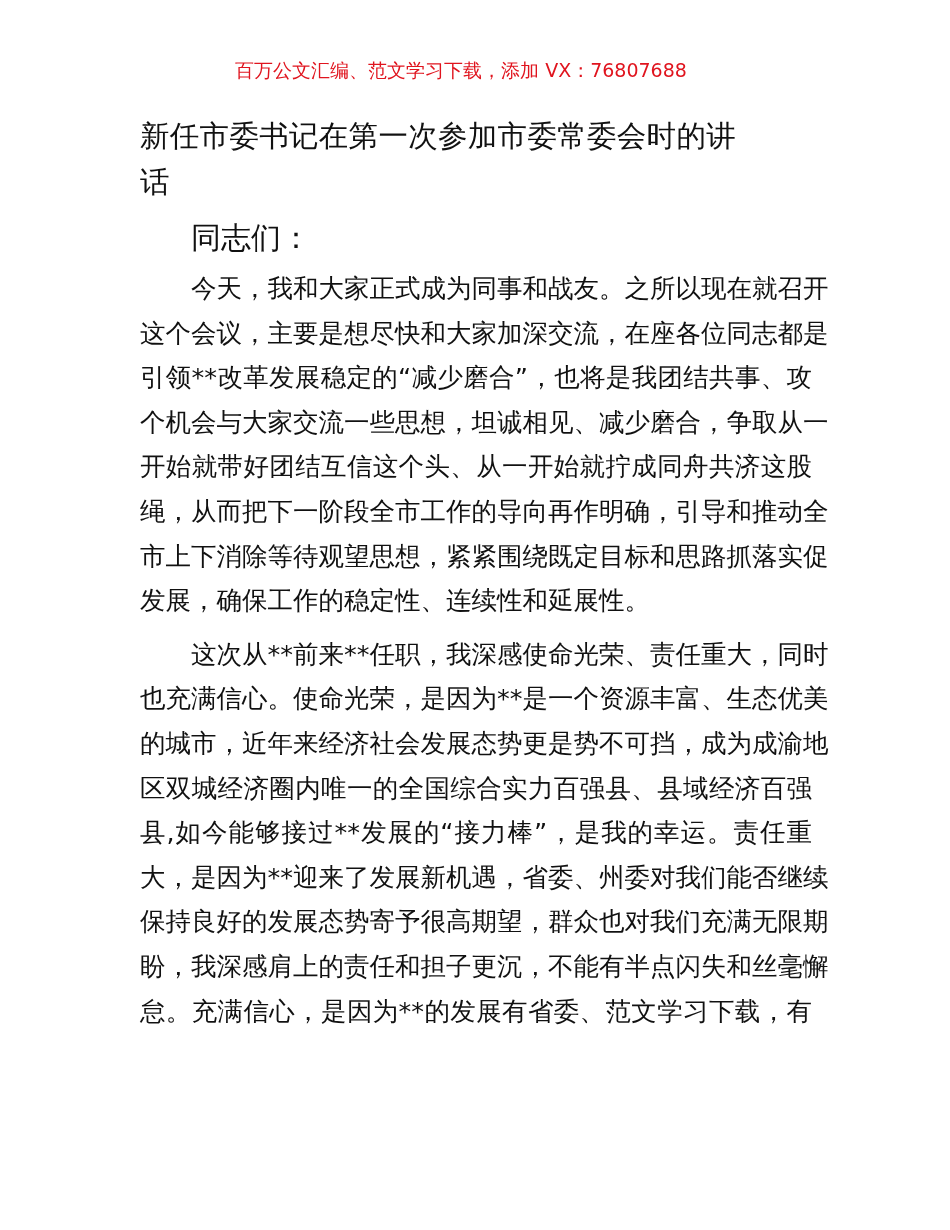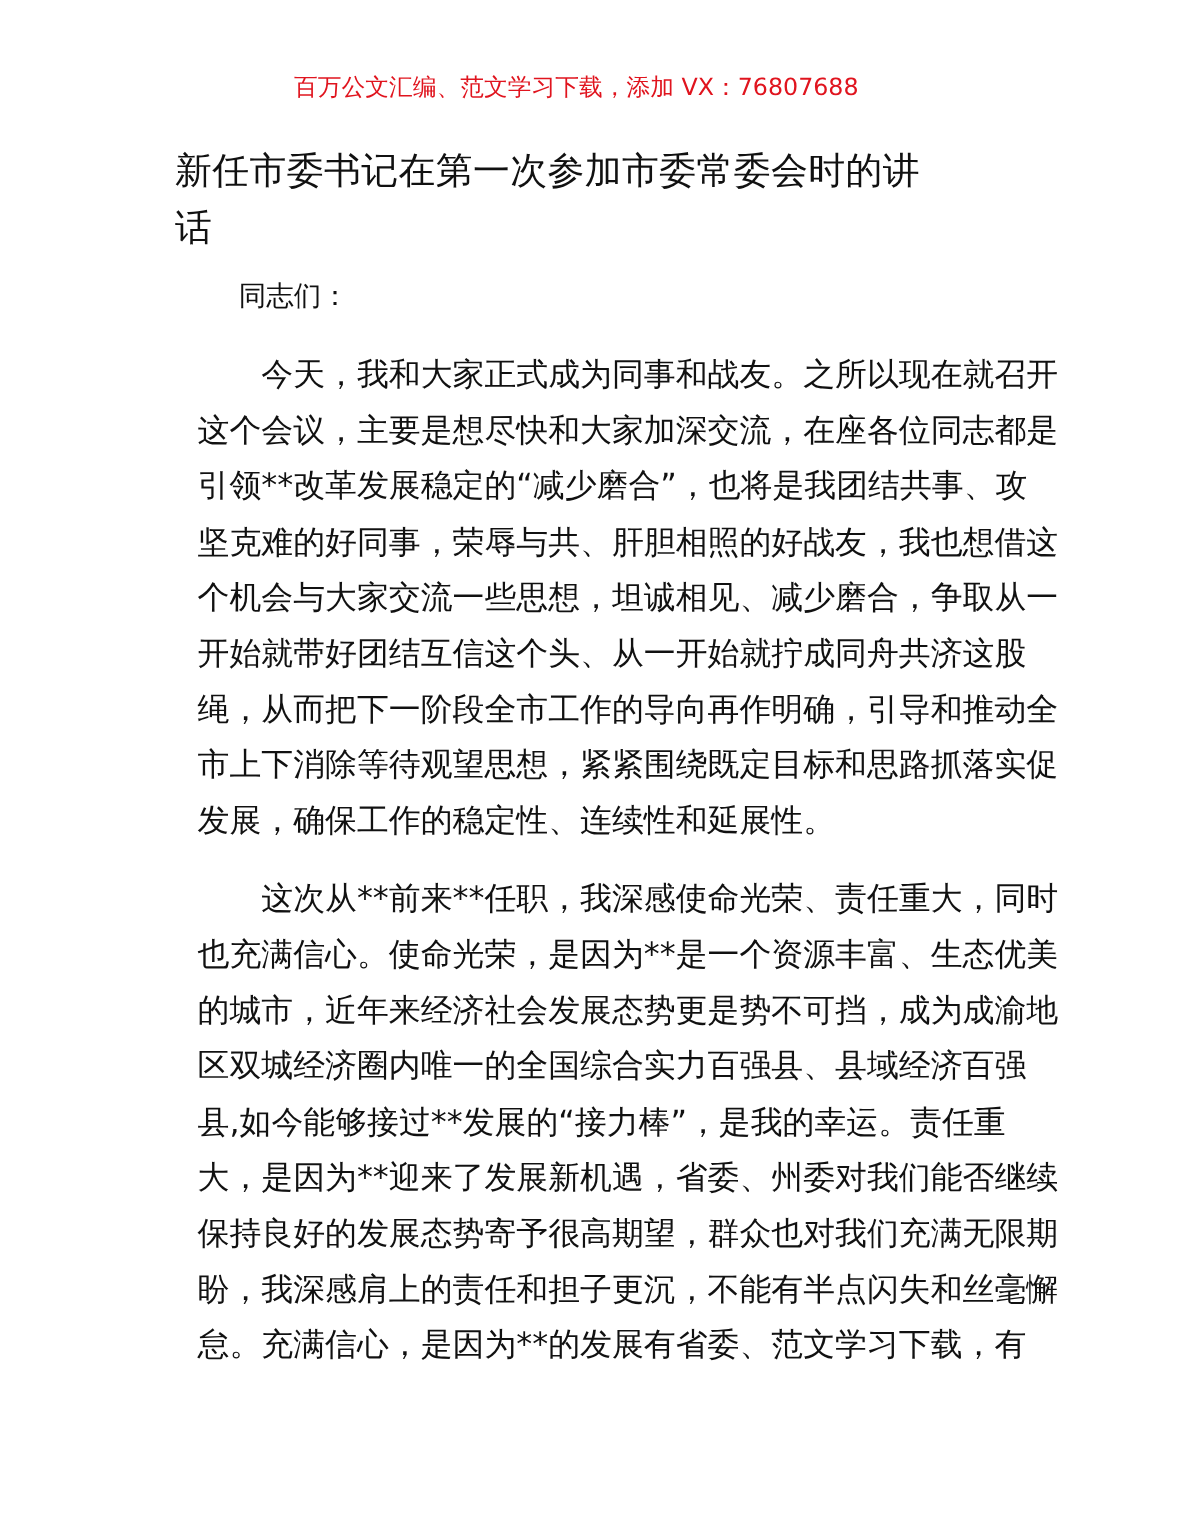--- a/index.html
+++ b/index.html
@@ -36,28 +36,28 @@
       color: #111111;
       letter-spacing: 0.3px;
     }
     .doc-body {
       position: absolute;
       top: 216px;
       left: 140px;
       width: 672px;
     }
     .salutation {
-      font-size: 22px;
+      font-size: 30px;
       line-height: 44px;
       margin: 0 0 6px 0;
       text-indent: 51px;
       white-space: nowrap;
     }
     .para {
-      margin: 18px;
+      margin: 0;
       font-size: 25.5px;
       line-height: 44.6px;
     }
     .para + .para {
       margin-top: 9px;
     }
     .line {
       display: block;
       white-space: nowrap;
       text-align: justify;
@@ -81,21 +81,20 @@
   <div>话</div>
 </div>
 
 <div class="doc-body">
   <div class="salutation">同志们：</div>
 
   <div class="para">
     <span class="line first">今天，我和大家正式成为同事和战友。之所以现在就召开</span>
     <span class="line">这个会议，主要是想尽快和大家加深交流，在座各位同志都是</span>
     <span class="line">引领**改革发展稳定的“减少磨合”，也将是我团结共事、攻</span>
-    <span class="line">坚克难的好同事，荣辱与共、肝胆相照的好战友，我也想借这</span>
     <span class="line">个机会与大家交流一些思想，坦诚相见、减少磨合，争取从一</span>
     <span class="line">开始就带好团结互信这个头、从一开始就拧成同舟共济这股</span>
     <span class="line">绳，从而把下一阶段全市工作的导向再作明确，引导和推动全</span>
     <span class="line">市上下消除等待观望思想，紧紧围绕既定目标和思路抓落实促</span>
     <span class="line last">发展，确保工作的稳定性、连续性和延展性。</span>
   </div>
 
   <div class="para">
     <span class="line first">这次从**前来**任职，我深感使命光荣、责任重大，同时</span>
     <span class="line">也充满信心。使命光荣，是因为**是一个资源丰富、生态优美</span>

